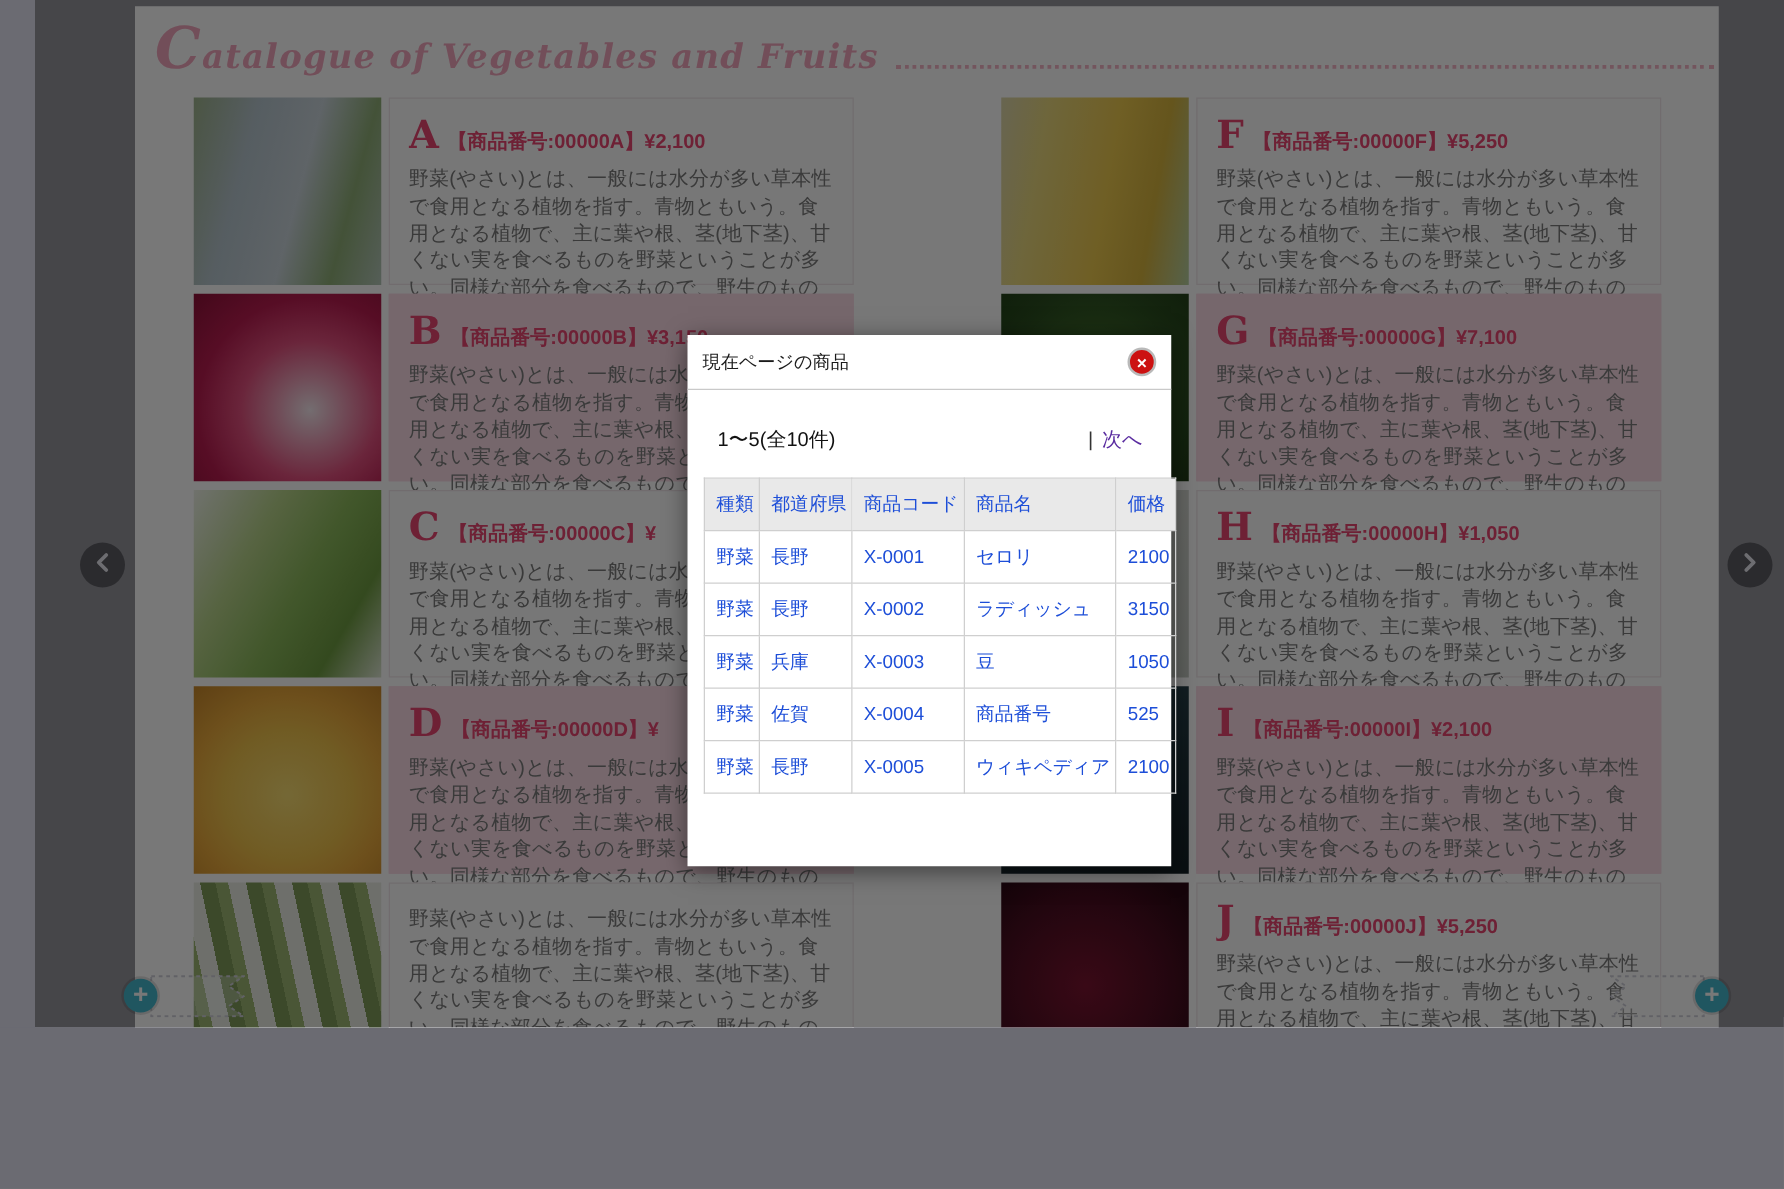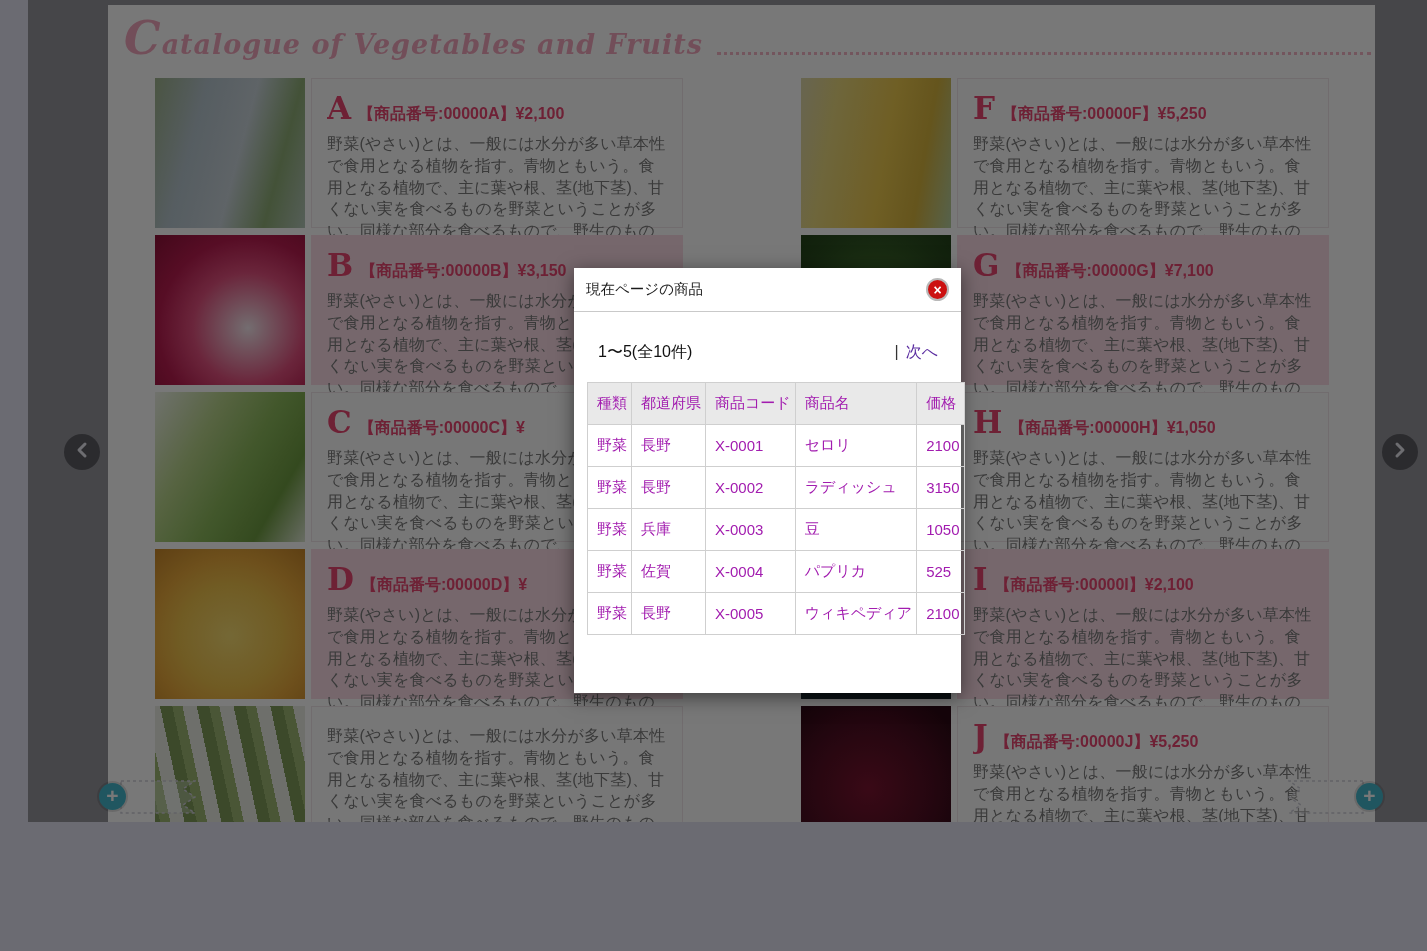--- a/index.html
+++ b/index.html
@@ -53,33 +53,33 @@
   .plus-right{left:1328px;top:783px;}
   .ribbon{position:absolute;}
   .ribbon-left{left:92px;top:780px;}
   .ribbon-right{left:1260px;top:780px;}
   .corner-btn{position:absolute;left:8px;top:918px;width:40px;height:27px;background:rgba(0,0,0,.18);
               border:1px solid #9c9ca6;border-radius:3px;display:flex;align-items:center;
               justify-content:center;cursor:pointer;}
 
   
   .overlay{position:absolute;inset:0;background:rgba(0,0,0,0.53);}
-  .modal{position:absolute;left:546px;top:268px;width:387px;height:425px;background:#fff;
+  .modal{position:absolute;left:522px;top:268px;width:387px;height:425px;background:#fff;
          box-shadow:0 4px 18px rgba(0,0,0,.5);}
   .modal-header{height:44px;border-bottom:1px solid #c9c9c9;display:flex;align-items:center;
                 padding:0 12px;font-size:14.5px;color:#1a1a1a;position:relative;box-sizing:border-box;}
   .close-btn{position:absolute;right:12px;top:10px;width:23px;height:23px;border-radius:50%;
              background:var(--close-red);border:2px solid #b9b9b9;color:#fff;font-size:14px;
              font-weight:bold;display:flex;align-items:center;justify-content:center;
              box-sizing:border-box;cursor:pointer;line-height:1;}
   .modal-body{padding:0 13px;}
   .pager{display:flex;justify-content:space-between;margin:30px 10px 0 11px;font-size:16px;color:#111;}
   .pager-right{white-space:nowrap;color:#333;}
   .next-link{color:var(--link-purple);margin-left:7px;cursor:pointer;}
-  table.products{border-collapse:collapse;margin-top:19px;font-size:15px;color:#a21caf;table-layout:fixed;}
+  table.products{border-collapse:collapse;margin-top:19px;font-size:15px;color:#1d4ed8;table-layout:fixed;}
   .products th,.products td{border:1px solid #cfcfcf;height:41px;padding:0 4px 0 9px;text-align:left;
            font-weight:normal;vertical-align:middle;overflow:hidden;white-space:nowrap;}
   .products th{background:#e9e9e9;}
 </style>
 </head>
 <body>
 
 <div class="stage">
   <div class="edge-strip"></div>
 
@@ -269,21 +269,21 @@
     <td>兵庫</td>
     <td>X-0003</td>
     <td>豆</td>
     <td>1050</td>
   </tr>
 
   <tr>
     <td>野菜</td>
     <td>佐賀</td>
     <td>X-0004</td>
-    <td>パプリカ</td>
+    <td>商品番号</td>
     <td>525</td>
   </tr>
 
   <tr>
     <td>野菜</td>
     <td>長野</td>
     <td>X-0005</td>
     <td>ウィキペディア</td>
     <td>2100</td>
   </tr>

